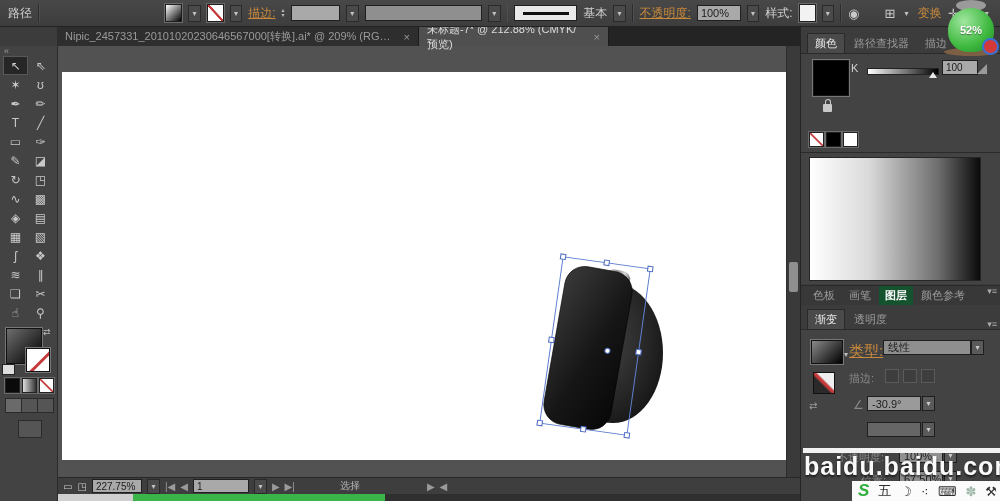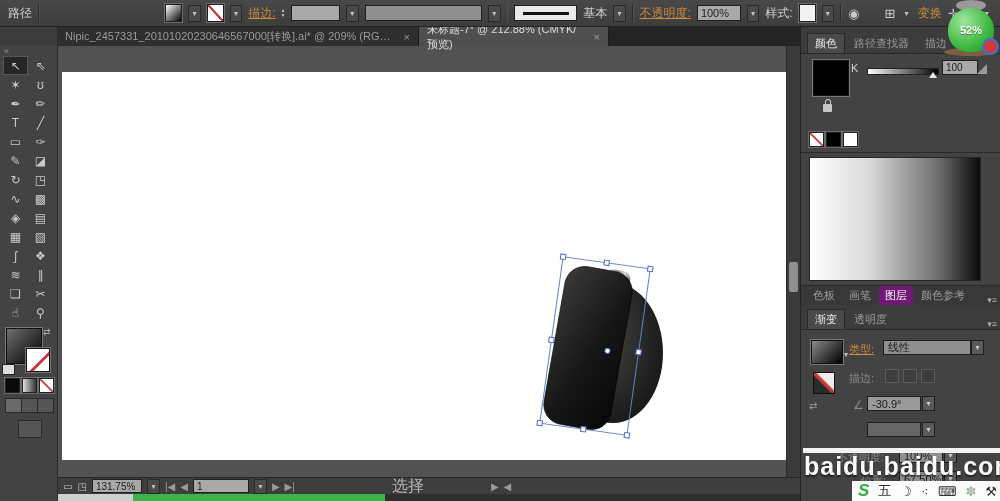--- a/index.html
+++ b/index.html
@@ -68,22 +68,22 @@
   #k-track{position:absolute;left:66px;top:14px;width:70px;height:5px;
     background:linear-gradient(90deg,#fff,#000);border:1px solid #222;}
   #k-pointer{position:absolute;left:128px;top:18px;width:0;height:0;
     border-left:4px solid transparent;border-right:4px solid transparent;border-bottom:6px solid #e8e8e8;}
   #spectrum-wedge{position:absolute;left:176px;top:10px;width:0;height:0;
     border-bottom:10px solid #9a9a9a;border-left:10px solid transparent;}
   .sw13{position:absolute;width:13px;height:13px;border:1px solid #222;box-shadow:0 0 0 1px #6a6a6a;}
   #ramp{position:absolute;left:8px;top:4px;width:170px;height:122px;
     background:linear-gradient(90deg,#ffffff 0%,#d9d9d9 35%,#6f6f6f 75%,#0a0a0a 100%);border:1px solid #262626;}
   .dtab{padding:2px 6px;}
-  .dtab.active{background:#701a75;color:#fafafa;}
-  .gp-label{color:#c98a3c;font-size:11px;text-decoration:underline;}
+  .dtab.active{background:#14532d;color:#fafafa;font-weight:bold;}
+  .gp-label{color:#c98a3c;font-size:15px;text-decoration:underline;}
   .gp-dim{color:#8a8a8a;font-size:11px;}
   .gbox{background:#8f8f8f;border:1px solid #1f1f1f;color:#1c1c1c;font-size:11px;height:15px;
     display:flex;align-items:center;padding:0 4px;box-sizing:border-box;}
   .gdd{width:13px;height:15px;background:#5a5a5a;border:1px solid #1f1f1f;color:#ccc;font-size:8px;
     display:flex;align-items:center;justify-content:center;box-sizing:border-box;}
   .strokebtn{width:14px;height:14px;border:1px solid #5a5a5a;background:#3e3e3e;box-sizing:border-box;}
   
   #paw{pointer-events:none;z-index:8;}
   .toe{position:absolute;border-radius:50%;background:rgba(210,210,210,.92);}
   #brand-text{position:absolute;left:118px;top:22px;color:#0d0d0d;font-size:38px;font-weight:bold;z-index:8;}
@@ -304,29 +304,29 @@
     </g>
   </svg>
 </div>
 <div id="vscroll" class="abs">
   <div id="vthumb"></div>
 </div>
 
 <div id="statusbar" class="abs">
   <span class="icon" style="font-size:10px">▭</span>
   <span class="icon" style="font-size:10px">◳</span>
-  <span class="field" style="width:42px;height:12px;font-size:10px;">131.75%</span>
+  <span class="field" style="width:42px;height:12px;font-size:10px;">227.75%</span>
   <span class="dd" style="height:13px">▾</span>
   <span>|◀</span>
   <span>◀</span>
   <span class="field" style="width:48px;height:12px;font-size:10px;">1</span>
   <span class="dd" style="height:13px">▾</span>
   <span>▶</span>
   <span>▶|</span>
-  <span style="margin-left:92px;color:#b5b5b5;font-size:16px;">选择</span>
+  <span style="margin-left:40px;color:#b5b5b5;font-size:10px;">选择</span>
   <span style="margin-left:62px">▶</span>
   <span>◀</span>
 </div>
 <div id="bottomstrip-grey" class="abs"></div>
 <div id="bottomstrip-green" class="abs"></div>
 <div id="bottomstrip-dark" class="abs"></div>
 
 <div id="dock" class="abs">
 
   <div class="ptabs" style="top:8px">
@@ -345,21 +345,21 @@
     <div id="spectrum-wedge"></div>
     <div class="sw13" style="left:8px;top:78px;background:linear-gradient(to top right,#fff 42%,#c43a3a 48%,#c43a3a 52%,#fff 58%);"></div>
     <div class="sw13" style="left:25px;top:78px;background:#000;"></div>
     <div class="sw13" style="left:42px;top:78px;background:#fff;"></div>
   </div>
 
   <div class="panelbody" style="top:125px;height:131px;">
     <div id="ramp"></div>
   </div>
 
-  <div class="ptabs" style="top:258px;height:20px;background:#383838;border-top:1px solid #2a2a2a;align-items:flex-end;">
+  <div class="ptabs" style="top:258px;height:20px;background:#383838;border-top:1px solid #2a2a2a;align-items:flex-start;">
     <span class="dtab">色板</span>
     <span class="dtab">画笔</span>
     <span class="dtab active">图层</span>
     <span class="dtab">颜色参考</span>
     <span class="pmenu">▾≡</span>
   </div>
 
   <div class="ptabs" style="top:284px">
     <span class="ptab active">渐变</span>
     <span class="ptab">透明度</span>

